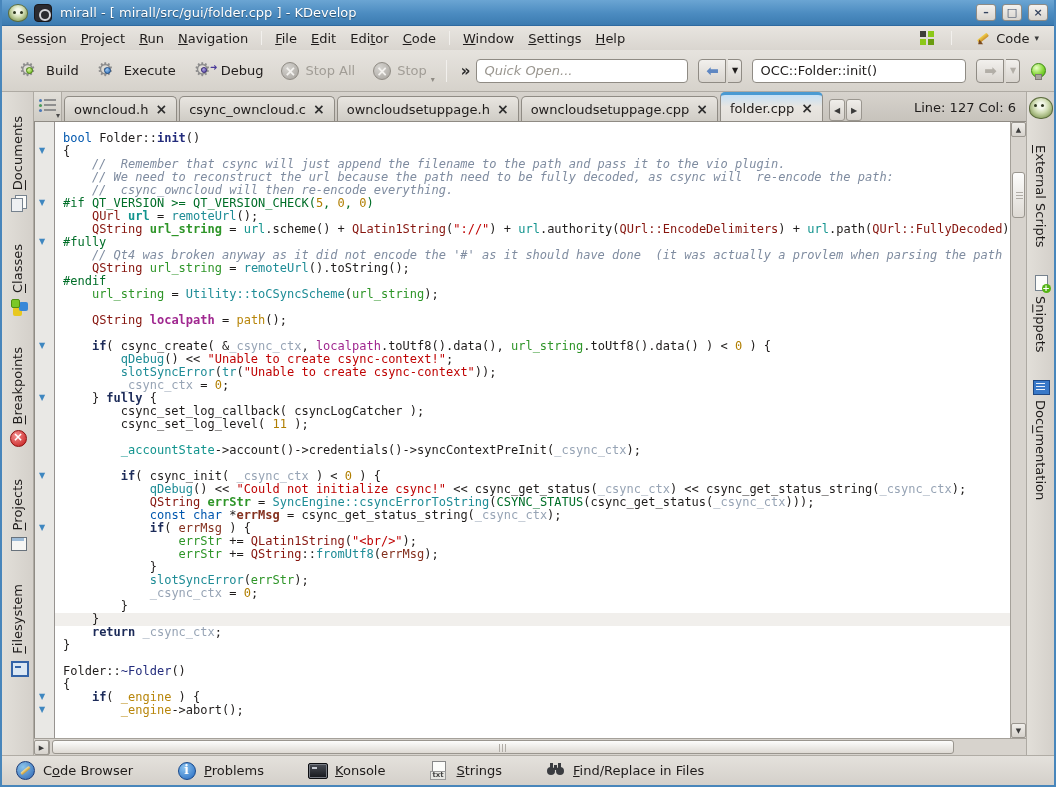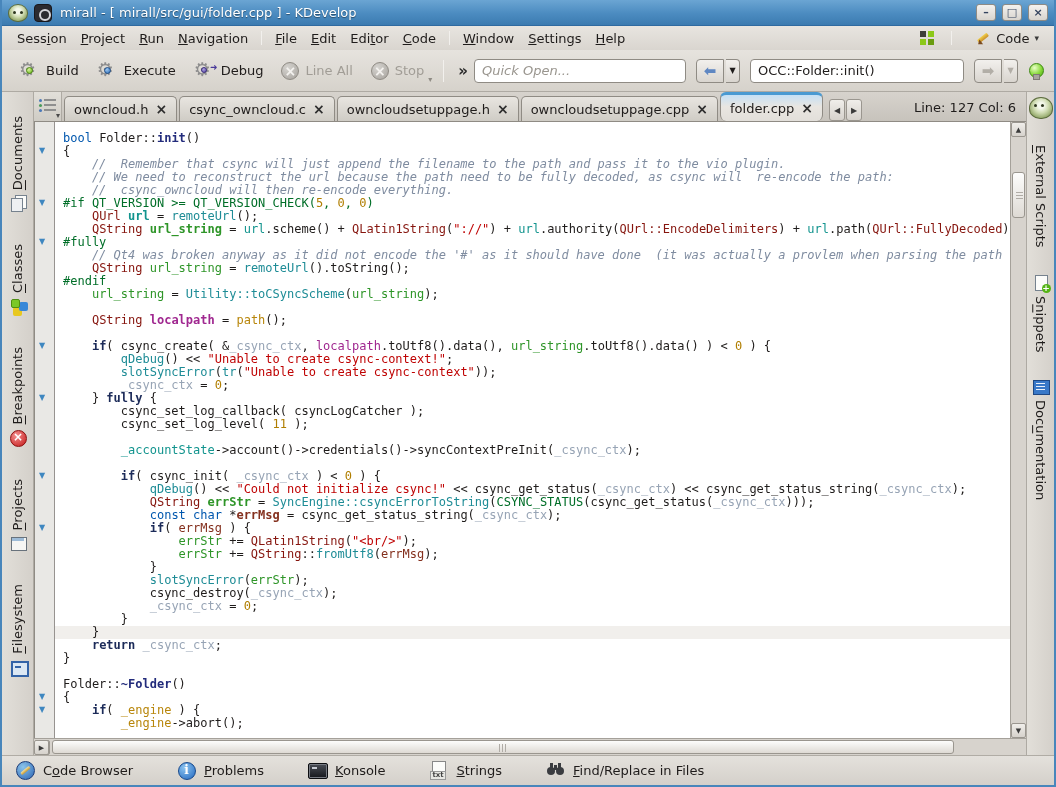--- a/index.html
+++ b/index.html
@@ -125,21 +125,21 @@
     background:linear-gradient(#e2dfd9,#cfccc5); }
   .doclist-btn::before { content:""; position:absolute; left:5px; top:7px; width:3px; height:3px; border-radius:50%;
     background:#4a78b8; box-shadow:0 5px 0 #4a9a58, 0 10px 0 #4a78b8; }
   .doclist-btn::after { content:""; position:absolute; left:10px; top:7px; width:12px; height:13px;
     background:repeating-linear-gradient(#8f8f8f 0 2px, transparent 2px 5px); }
   .doclist-drop { position:absolute; right:1px; bottom:1px; font-size:8px; color:#4a4a4a; }
   .tab { display:flex; align-items:center; gap:7px; height:25px; padding:0 9px; margin-left:2px; white-space:nowrap;
     border:1px solid #8f8b84; border-bottom:none; border-radius:5px 5px 0 0;
     background:linear-gradient(#e8e5e0,#cfccc5); }
   .tab.active { height:29px; border-top:3px solid #4a9ad2;
-    background:linear-gradient(#c6e0f5 0%,#e9e6e1 45%,#e2dfda 100%);border-radius:6px; }
+    background:linear-gradient(#c6e0f5 0%,#e9e6e1 45%,#e2dfda 100%); }
   .tab-close { font-weight:900; font-size:14px; line-height:12px; color:#2e2e2e; }
   .tab-nav { display:flex; align-items:center; margin-left:6px; gap:1px; }
   .tab-nav-btn { width:16px; height:22px; border:1px solid #9a968f; border-radius:3px;
     background:linear-gradient(#f0eeea,#d6d2cc); font-size:8px; display:flex; align-items:center; justify-content:center; color:#3a3a3a; }
   .line-col { margin-left:auto; margin-right:10px; padding-bottom:6px; white-space:nowrap; }
 
   
   .editor { flex:1; display:flex; min-height:0; border-left:1px solid #8f8b84; }
   .gutter { width:20px; flex:none; background:#e9e8e5; border-right:1px solid #979390; position:relative; }
   .fold { position:absolute; left:4px; font-size:8px; line-height:8px; color:#3f87c0; }
@@ -251,21 +251,21 @@
           <span>Execute</span>
         </span>
         <span class="tbtn">
           <span class="gear gear-debug">
             <i></i>
           </span>
           <span>Debug</span>
         </span>
         <span class="tbtn disabled">
           <span class="stop-circle"></span>
-          <span>Line All</span>
+          <span>Stop All</span>
         </span>
         <span class="tbtn disabled">
           <span class="stop-circle"></span>
           <span>Stop</span>
           <span class="small-drop">▾</span>
         </span>
       </span>
     <span class="tb-sep"></span>
     <span class="chevron">»</span>
     <input class="field quick-open" placeholder="Quick Open..." style="">
@@ -384,28 +384,27 @@
             <div class="code-line"></div>
             <div class="code-line"><span style="color: rgb(31, 28, 27);">        </span><span style="color: rgb(28, 43, 89); font-weight: bold;">if</span><span style="color: rgb(31, 28, 27);">( csync_init( </span><span style="color: rgb(151, 164, 181);">_csync_ctx</span><span style="color: rgb(31, 28, 27);"> ) &lt; </span><span style="color: rgb(176, 126, 0);">0</span><span style="color: rgb(31, 28, 27);"> ) {</span></div>
             <div class="code-line"><span style="color: rgb(31, 28, 27);">            </span><span style="color: rgb(30, 140, 150);">qDebug</span><span style="color: rgb(31, 28, 27);">() &lt;&lt; </span><span style="color: rgb(191, 3, 3);">"Could not initialize csync!"</span><span style="color: rgb(31, 28, 27);"> &lt;&lt; csync_get_status(</span><span style="color: rgb(151, 164, 181);">_csync_ctx</span><span style="color: rgb(31, 28, 27);">) &lt;&lt; csync_get_status_string(</span><span style="color: rgb(151, 164, 181);">_csync_ctx</span><span style="color: rgb(31, 28, 27);">);</span></div>
             <div class="code-line"><span style="color: rgb(31, 28, 27);">            </span><span style="color: rgb(134, 21, 14);">QString</span><span style="color: rgb(31, 28, 27);"> </span><span style="color: rgb(46, 149, 40); font-weight: bold;">errStr</span><span style="color: rgb(31, 28, 27);"> = </span><span style="color: rgb(30, 140, 150);">SyncEngine::csyncErrorToString</span><span style="color: rgb(31, 28, 27);">(</span><span style="color: rgb(0, 110, 40);">CSYNC_STATUS</span><span style="color: rgb(31, 28, 27);">(csync_get_status(</span><span style="color: rgb(151, 164, 181);">_csync_ctx</span><span style="color: rgb(31, 28, 27);">)));</span></div>
             <div class="code-line"><span style="color: rgb(31, 28, 27);">            </span><span style="color: rgb(0, 87, 174);">const</span><span style="color: rgb(31, 28, 27);"> </span><span style="color: rgb(0, 87, 174);">char</span><span style="color: rgb(31, 28, 27);"> *</span><span style="color: rgb(132, 48, 30); font-weight: bold;">errMsg</span><span style="color: rgb(31, 28, 27);"> = csync_get_status_string(</span><span style="color: rgb(151, 164, 181);">_csync_ctx</span><span style="color: rgb(31, 28, 27);">);</span></div>
             <div class="code-line"><span style="color: rgb(31, 28, 27);">            </span><span style="color: rgb(28, 43, 89); font-weight: bold;">if</span><span style="color: rgb(31, 28, 27);">( </span><span style="color: rgb(132, 48, 30);">errMsg</span><span style="color: rgb(31, 28, 27);"> ) {</span></div>
             <div class="code-line"><span style="color: rgb(31, 28, 27);">                </span><span style="color: rgb(46, 149, 40);">errStr</span><span style="color: rgb(31, 28, 27);"> += </span><span style="color: rgb(134, 21, 14);">QLatin1String</span><span style="color: rgb(31, 28, 27);">(</span><span style="color: rgb(191, 3, 3);">"&lt;br/&gt;"</span><span style="color: rgb(31, 28, 27);">);</span></div>
             <div class="code-line"><span style="color: rgb(31, 28, 27);">                </span><span style="color: rgb(46, 149, 40);">errStr</span><span style="color: rgb(31, 28, 27);"> += </span><span style="color: rgb(134, 21, 14);">QString</span><span style="color: rgb(31, 28, 27);">::</span><span style="color: rgb(30, 140, 150);">fromUtf8</span><span style="color: rgb(31, 28, 27);">(</span><span style="color: rgb(132, 48, 30);">errMsg</span><span style="color: rgb(31, 28, 27);">);</span></div>
             <div class="code-line"><span style="color: rgb(31, 28, 27);">            }</span></div>
             <div class="code-line"><span style="color: rgb(31, 28, 27);">            </span><span style="color: rgb(30, 140, 150);">slotSyncError</span><span style="color: rgb(31, 28, 27);">(</span><span style="color: rgb(46, 149, 40);">errStr</span><span style="color: rgb(31, 28, 27);">);</span></div>
-            <div class="code-line"><span style="color: rgb(31, 28, 27);">            csync_destroy(</span><span style="color: rgb(151, 164, 181);">_csync_ctx</span><span style="color: rgb(31, 28, 27);">);</span></div>
             <div class="code-line"><span style="color: rgb(31, 28, 27);">            </span><span style="color: rgb(151, 164, 181);">_csync_ctx</span><span style="color: rgb(31, 28, 27);"> = </span><span style="color: rgb(176, 126, 0);">0</span><span style="color: rgb(31, 28, 27);">;</span></div>
             <div class="code-line"><span style="color: rgb(31, 28, 27);">        }</span></div>
             <div class="code-line hl" style="background: rgb(241, 239, 236);"><span style="color: rgb(31, 28, 27);">    }</span></div>
             <div class="code-line"><span style="color: rgb(31, 28, 27);">    </span><span style="color: rgb(28, 43, 89); font-weight: bold;">return</span><span style="color: rgb(31, 28, 27);"> </span><span style="color: rgb(151, 164, 181);">_csync_ctx</span><span style="color: rgb(31, 28, 27);">;</span></div>
             <div class="code-line"><span style="color: rgb(31, 28, 27);">}</span></div>
             <div class="code-line"></div>
-            <div class="code-line"><span style="color: rgb(31, 28, 27);">Folder::</span><span style="color: rgb(35, 44, 124); font-weight: bold; margin-top: 36px;">~Folder</span><span style="color: rgb(31, 28, 27);">()</span></div>
+            <div class="code-line"><span style="color: rgb(31, 28, 27);">Folder::</span><span style="color: rgb(35, 44, 124); font-weight: normal; margin-top: 36px;">~Folder</span><span style="color: rgb(31, 28, 27);">()</span></div>
             <div class="code-line"><span style="color: rgb(31, 28, 27);">{</span></div>
             <div class="code-line"><span style="color: rgb(31, 28, 27);">    </span><span style="color: rgb(28, 43, 89); font-weight: bold;">if</span><span style="color: rgb(31, 28, 27);">( </span><span style="color: rgb(184, 134, 11);">_engine</span><span style="color: rgb(31, 28, 27);"> ) {</span></div>
             <div class="code-line"><span style="color: rgb(31, 28, 27);">        </span><span style="color: rgb(184, 134, 11);">_engine</span><span style="color: rgb(31, 28, 27);">-&gt;abort();</span></div>
           </div>
         <div class="vscroll">
           <span class="scroll-btn vs-up">▲</span>
           <span class="vthumb"></span>
           <span class="scroll-btn vs-down">▼</span>
         </div>
       </div>

